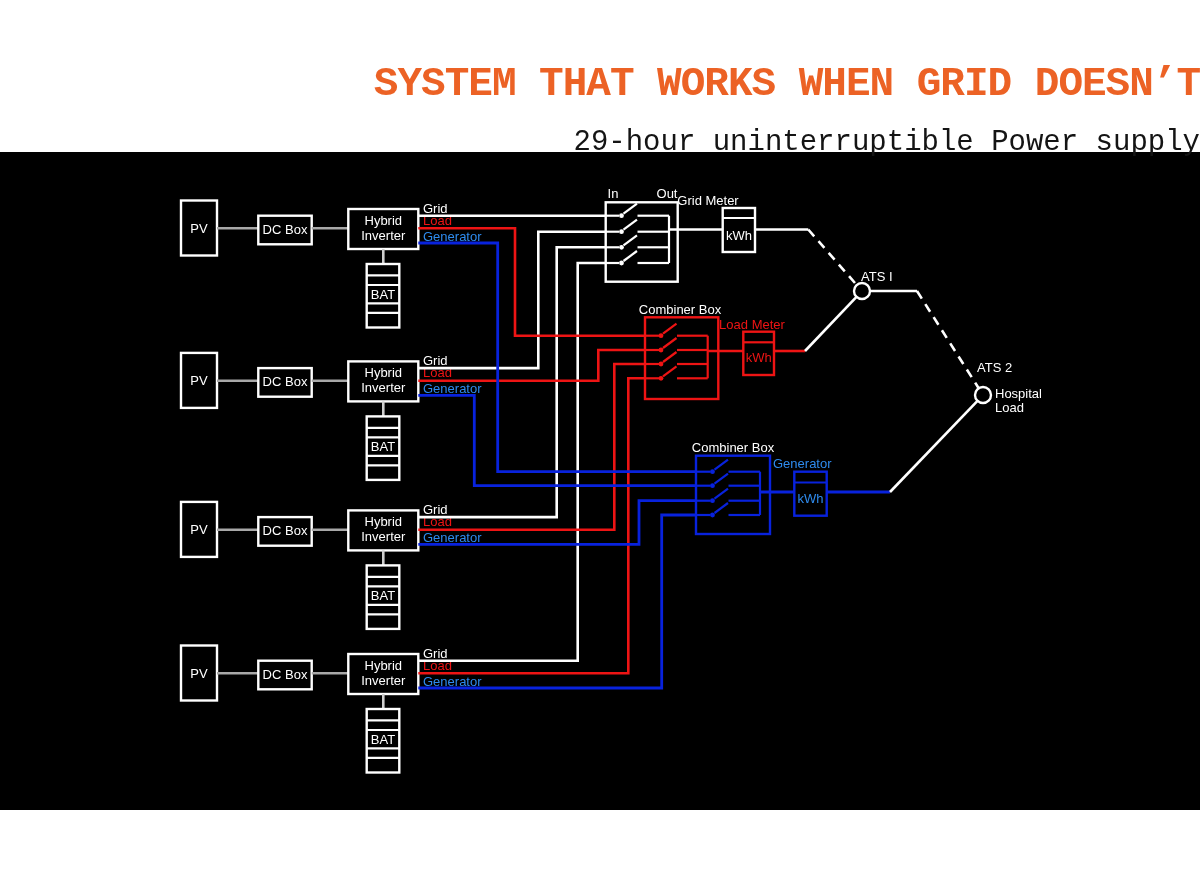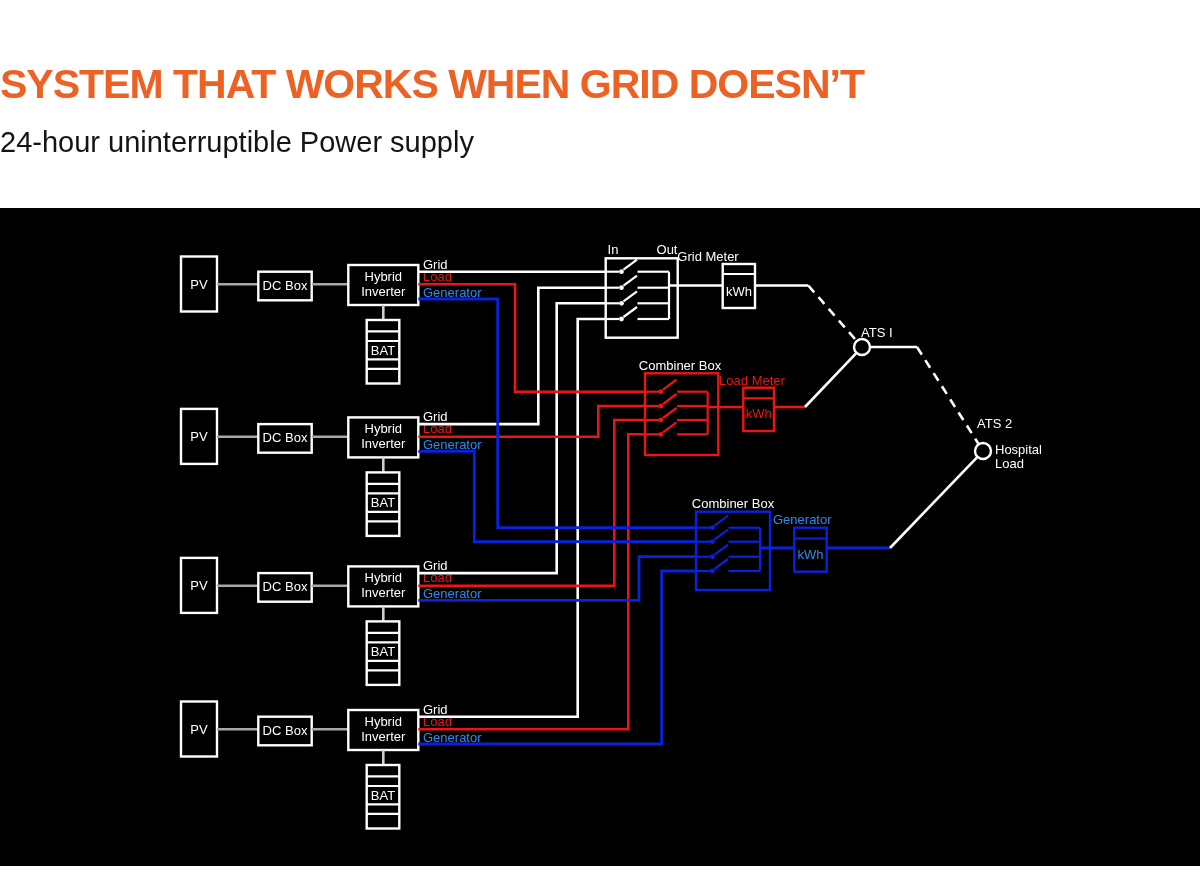--- a/index.html
+++ b/index.html
@@ -1,18 +1,18 @@
 <!DOCTYPE html>
 <html><head>
 <meta charset="utf-8">
 <style>
   html,body{margin:0;padding:0;background:#fff;}
   .page{width:1200px;height:887px;overflow:hidden;background:#ffffff;position:relative;
         font-family:"Liberation Sans",sans-serif;}
-  .hdr{height:208px;background:#ffffff;text-align:left;}
+  .hdr{height:152px;background:#ffffff;text-align:right;font-family:Liberation Mono, monospace;}
   .hdr h1{margin:0;padding-top:64px;font-size:41px;line-height:1;font-weight:700;
           letter-spacing:-1px;color:#ec6225;}
   .hdr p{margin:21px 0 0 0;font-size:29px;color:#141414;letter-spacing:0;}
   .panel{width:1200px;height:658px;background:#000;}
   svg{display:block;}
   svg text{font-family:"Liberation Sans",sans-serif;font-size:13px;}
   .tw{fill:#ffffff;} .tr{fill:#ee1414;} .tb{fill:#2e8bee;}
   .mid{text-anchor:middle;}
   .wire-w{stroke:#ffffff;stroke-width:2.6;fill:none;}
   .wire-r{stroke:#ee1414;stroke-width:2.6;fill:none;}
@@ -31,21 +31,21 @@
   .conn{stroke:#a8a8a8;stroke-width:2.6;}
   .conn2{stroke:#cfcfcf;stroke-width:2.6;}
 </style>
 </head>
 <body>
 
 <div class="page">
 
   <div class="hdr">
     <h1>SYSTEM THAT WORKS WHEN GRID DOESN’T</h1>
-    <p>24-hour uninterruptible Power supply</p>
+    <p>29-hour uninterruptible Power supply</p>
   </div>
 
   <div class="panel">
   <svg width="1200" height="658" viewBox="0 0 1200 658">
 
     <g transform="translate(0,0)">
       <rect x="181" y="48.5" width="36" height="55" class="box-w"></rect>
       <text x="199" y="81" class="tw mid">PV</text>
       <line x1="217" y1="76.3" x2="258.3" y2="76.3" class="conn"></line>
       <rect x="258.3" y="63.7" width="53.4" height="28.6" class="box-w"></rect>

